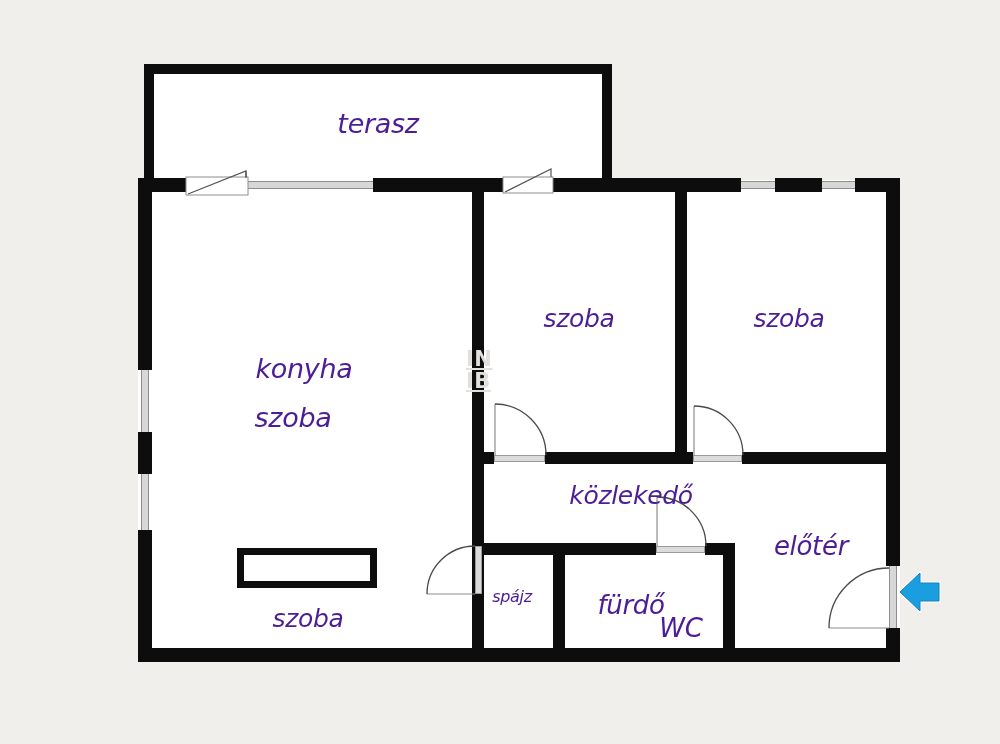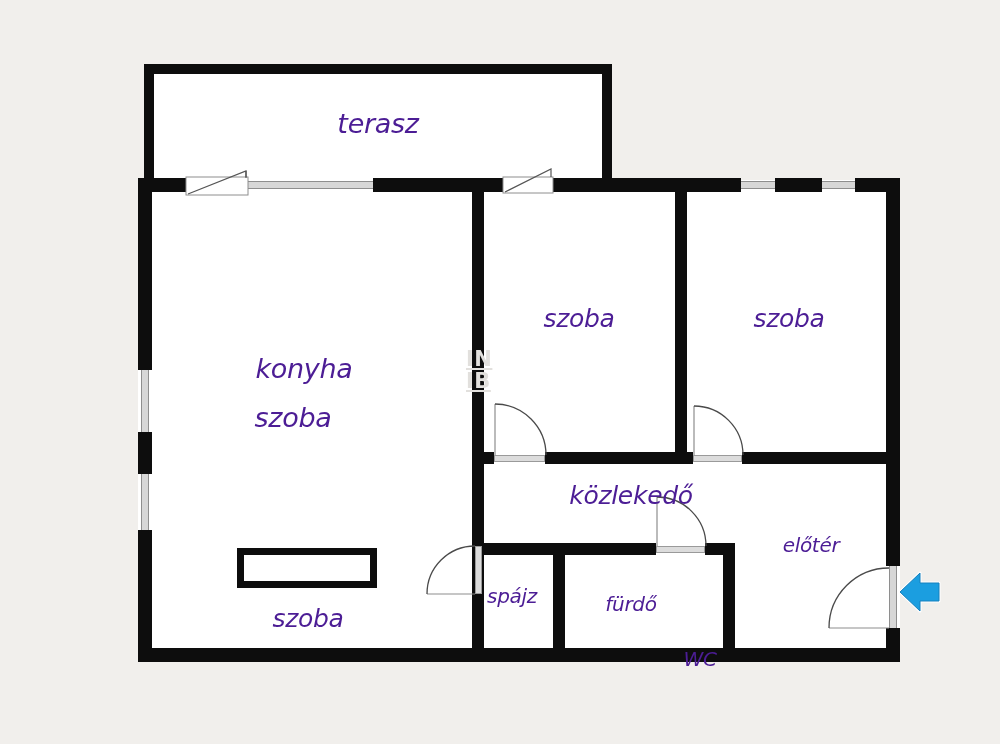--- a/index.html
+++ b/index.html
@@ -70,22 +70,22 @@
     font-style: italic;
     font-family: "DejaVu Sans", sans-serif;
     white-space: nowrap;
     letter-spacing: -0.3px;
     transform: translate(-50%, -50%);
     text-align: right;
     line-height: 1.18;
   }
   .label.sz-lg   { font-size: 27px; }
   .label.sz-md   { font-size: 25px; }
-  .label.sz-sm   { font-size: 20px; }
-  .label.sz-xs   { font-size: 20px; }
+  .label.sz-sm   { font-size: 26px; }
+  .label.sz-xs   { font-size: 16px; }
   
   .watermark {
     position: absolute;
     color: #e2e0dd;
     font-size: 21px;
     font-weight: 700;
     font-family: "DejaVu Sans", sans-serif;
     line-height: 1.05;
     letter-spacing: 0.5px;
     user-select: none;
@@ -200,15 +200,15 @@
   <div class="label sz-lg" style="left:378px; top:124px;">terasz</div>
   <div class="label sz-lg" style="left:304px; top:369px;">konyha</div>
   <div class="label sz-lg" style="left:293px; top:418px;">szoba</div>
   <div class="label sz-md" style="left:579px; top:319px;">szoba</div>
   <div class="label sz-md" style="left:789px; top:319px;">szoba</div>
   <div class="label sz-md" style="left:607px; top:496px;margin-left:24px;">közlekedő</div>
   <div class="label sz-sm" style="left:811px; top:546px;">előtér</div>
   <div class="label sz-md" style="left:308px; top:619px;">szoba</div>
   <div class="label sz-xs" style="left:512px; top:597px;">spájz</div>
   <div class="label sz-sm" style="left:631px; top:585px;margin-top:20px;">fürdő</div>
-  <div class="label sz-sm" style="left:700px; top:628px;margin-top:32px;">WC</div>
+  <div class="label sz-sm" style="left:681px; top:628px;">WC</div>
 
 </div>
 
 </body></html>

